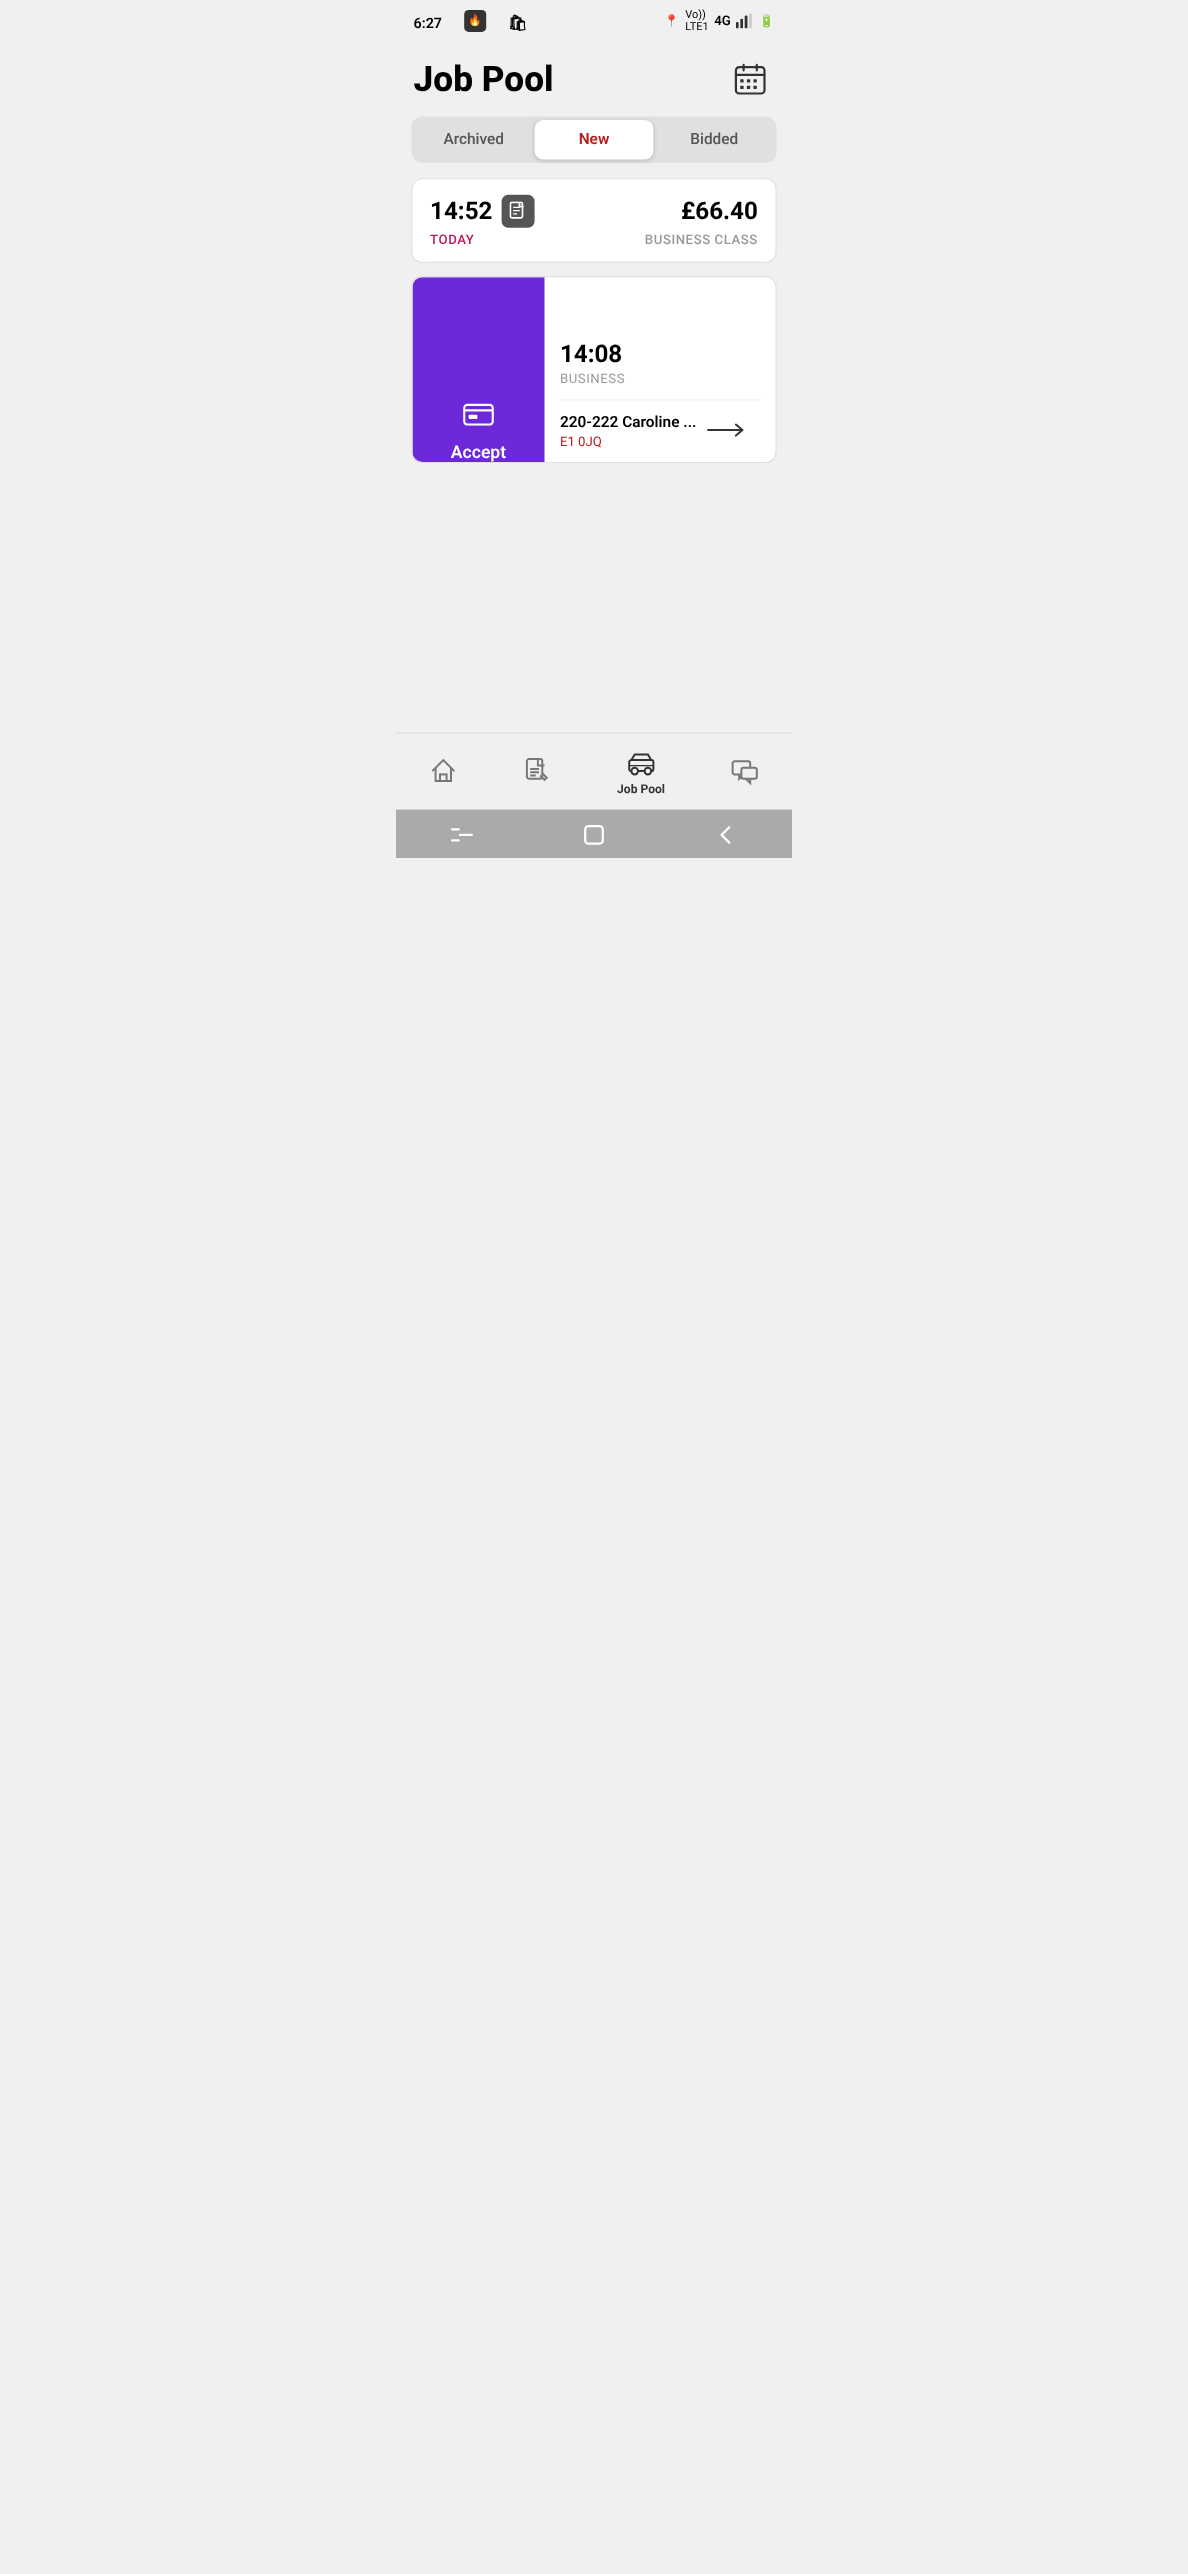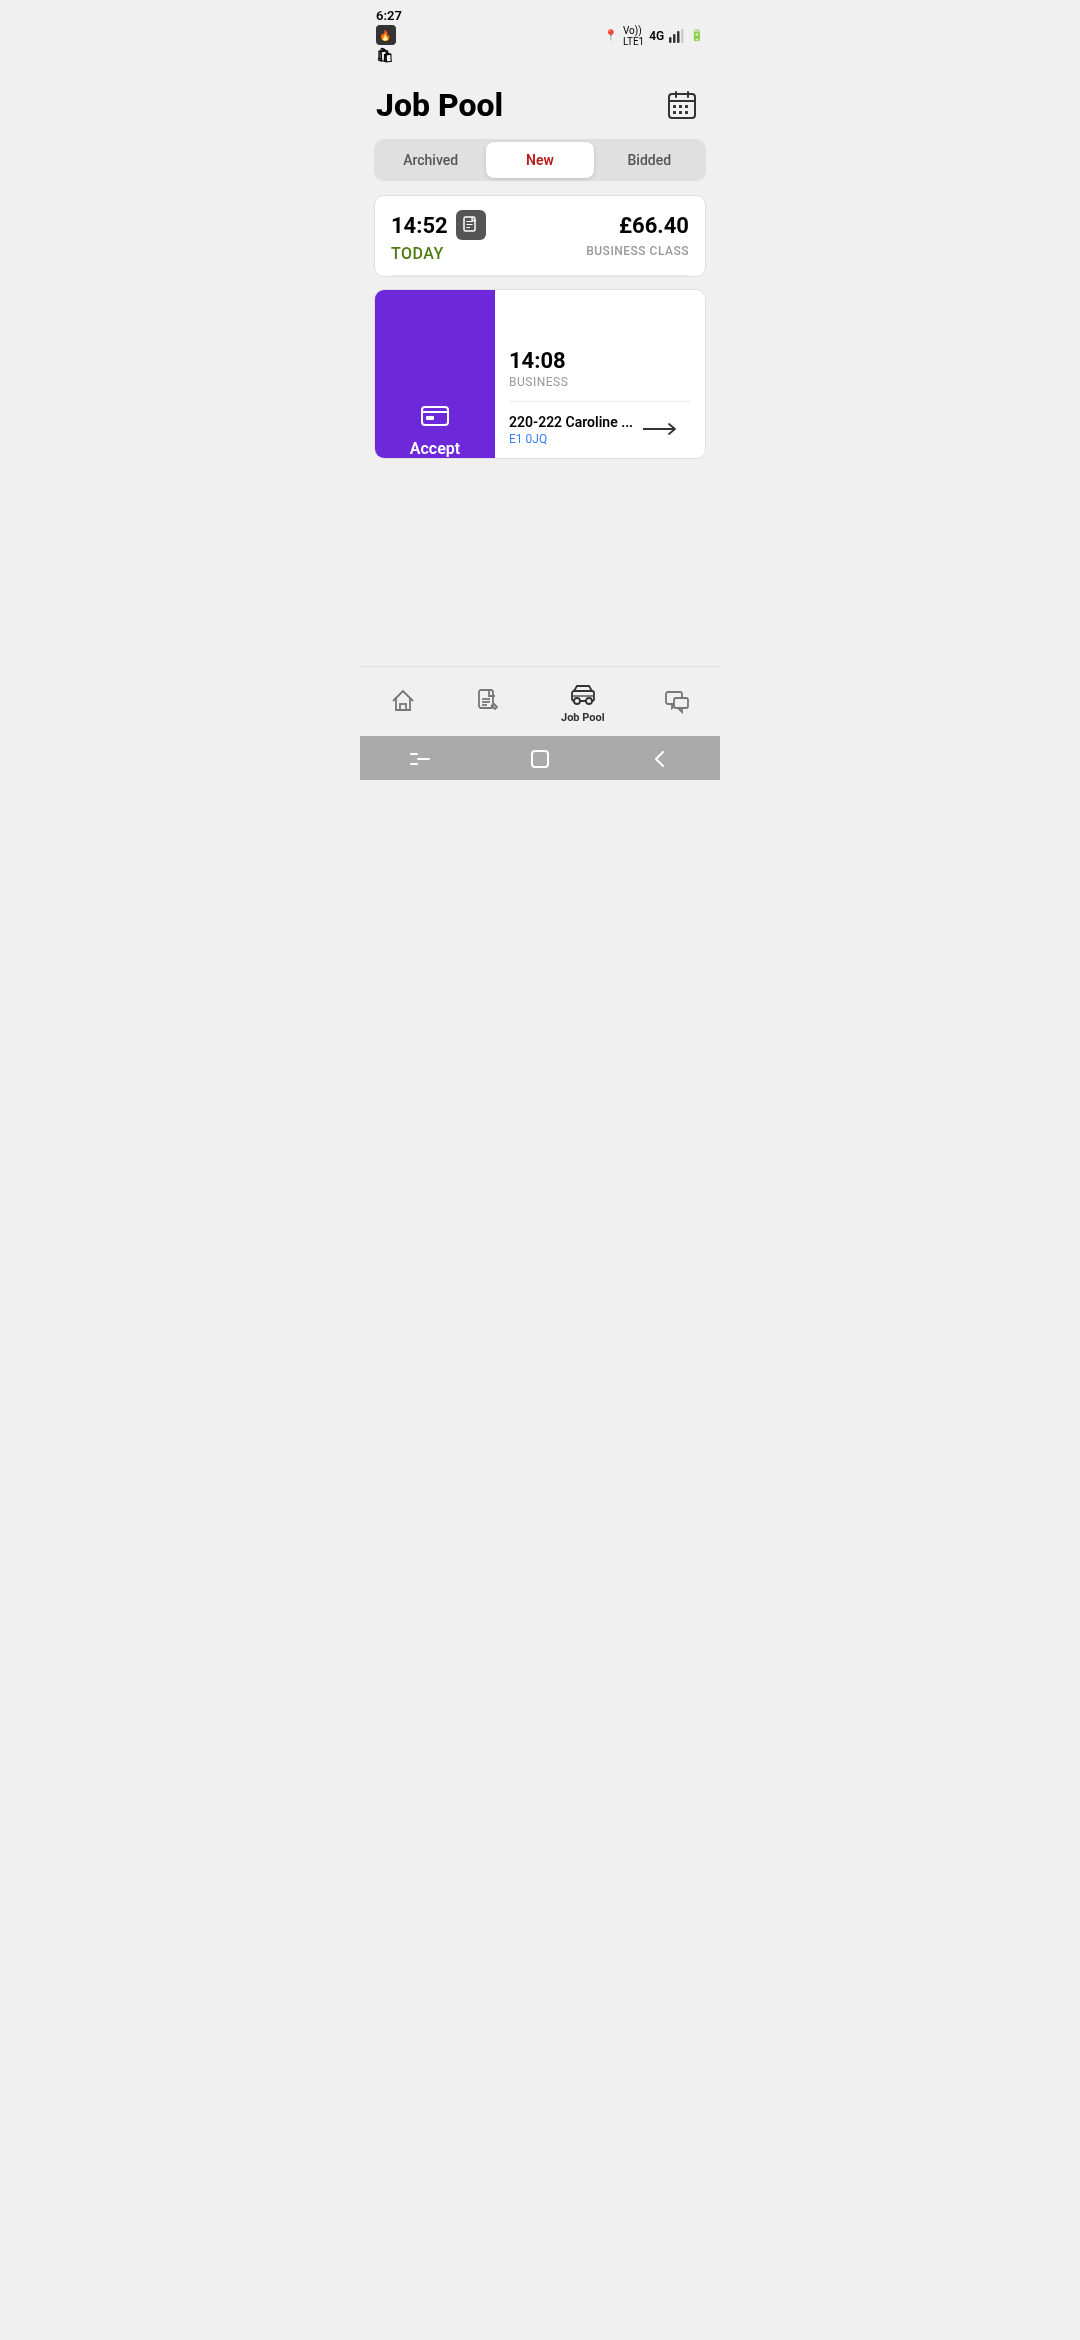--- a/index.html
+++ b/index.html
@@ -19,25 +19,24 @@
     
     .status-bar {
       display: flex;
       justify-content: space-between;
       align-items: center;
       padding: 8px 16px 4px;
       background: #f0f0f0;
     }
     .status-left {
       display: flex;
-      align-items: flex-start;
-      gap: 2px;
+      align-items: flex-end;
+      gap: 20px;
       font-size: 13px;
       font-weight: 600;
-      flex-direction: column;
     }
     .status-right {
       display: flex;
       align-items: center;
       gap: 5px;
       font-size: 11px;
     }
     .flame-icon {
       width: 20px;
       height: 20px;
@@ -152,22 +151,22 @@
       font-size: 22px;
       font-weight: 700;
       color: #000;
     }
     .job-sub-row {
       display: flex;
       justify-content: space-between;
       padding: 0 16px 12px;
     }
     .job-day-label {
-      font-size: 16px;
-      color: #4d7c0f;
+      font-size: 12px;
+      color: #be185d;
       font-weight: 500;
       letter-spacing: 0.5px;
     }
     .job-class-label {
       font-size: 12px;
       color: #999;
       font-weight: 500;
       letter-spacing: 0.5px;
     }
     .divider {
@@ -268,21 +267,21 @@
       display: flex;
       flex-direction: column;
     }
     .accept-route-name {
       font-size: 14px;
       font-weight: 600;
       color: #000;
     }
     .accept-route-postcode {
       font-size: 12px;
-      color: #3b82f6;
+      color: #b91c1c;
       margin-top: 2px;
     }
     .accept-route-arrow {
       font-size: 16px;
       color: #333;
       flex-shrink: 0;
     }
 
     
     .spacer { flex: 1; }

